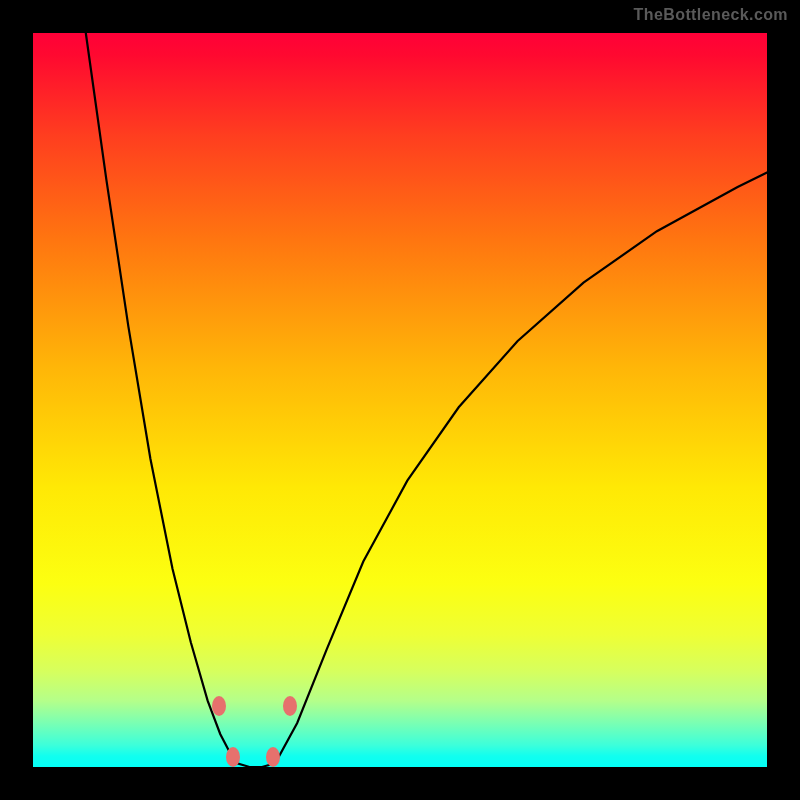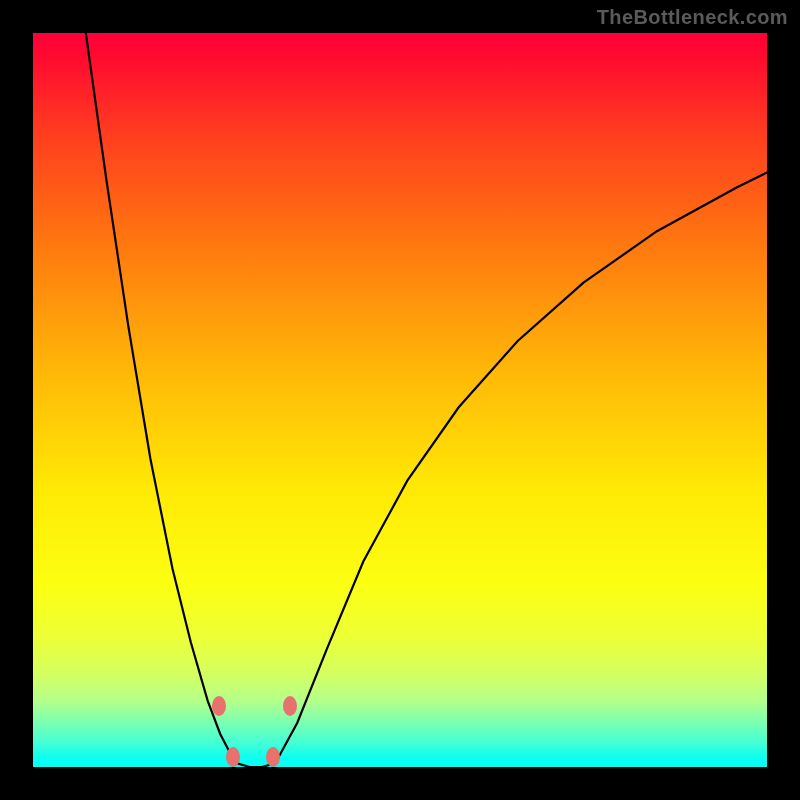--- a/index.html
+++ b/index.html
@@ -41,21 +41,21 @@
       #3dffda 97%,
       #11ffef 98.5%,
       #04fff7 100%
     );
   }
   .watermark {
     position: absolute;
     top: 6px;
     right: 12px;
     color: #5a5a5a;
-    font-size: 20px;
+    font-size: 16px;
     font-weight: 600;
     letter-spacing: 0.4px;
     user-select: none;
   }
   svg.curves {
     position: absolute;
     top: 0;
     left: 0;
     width: 734px;
     height: 734px;

